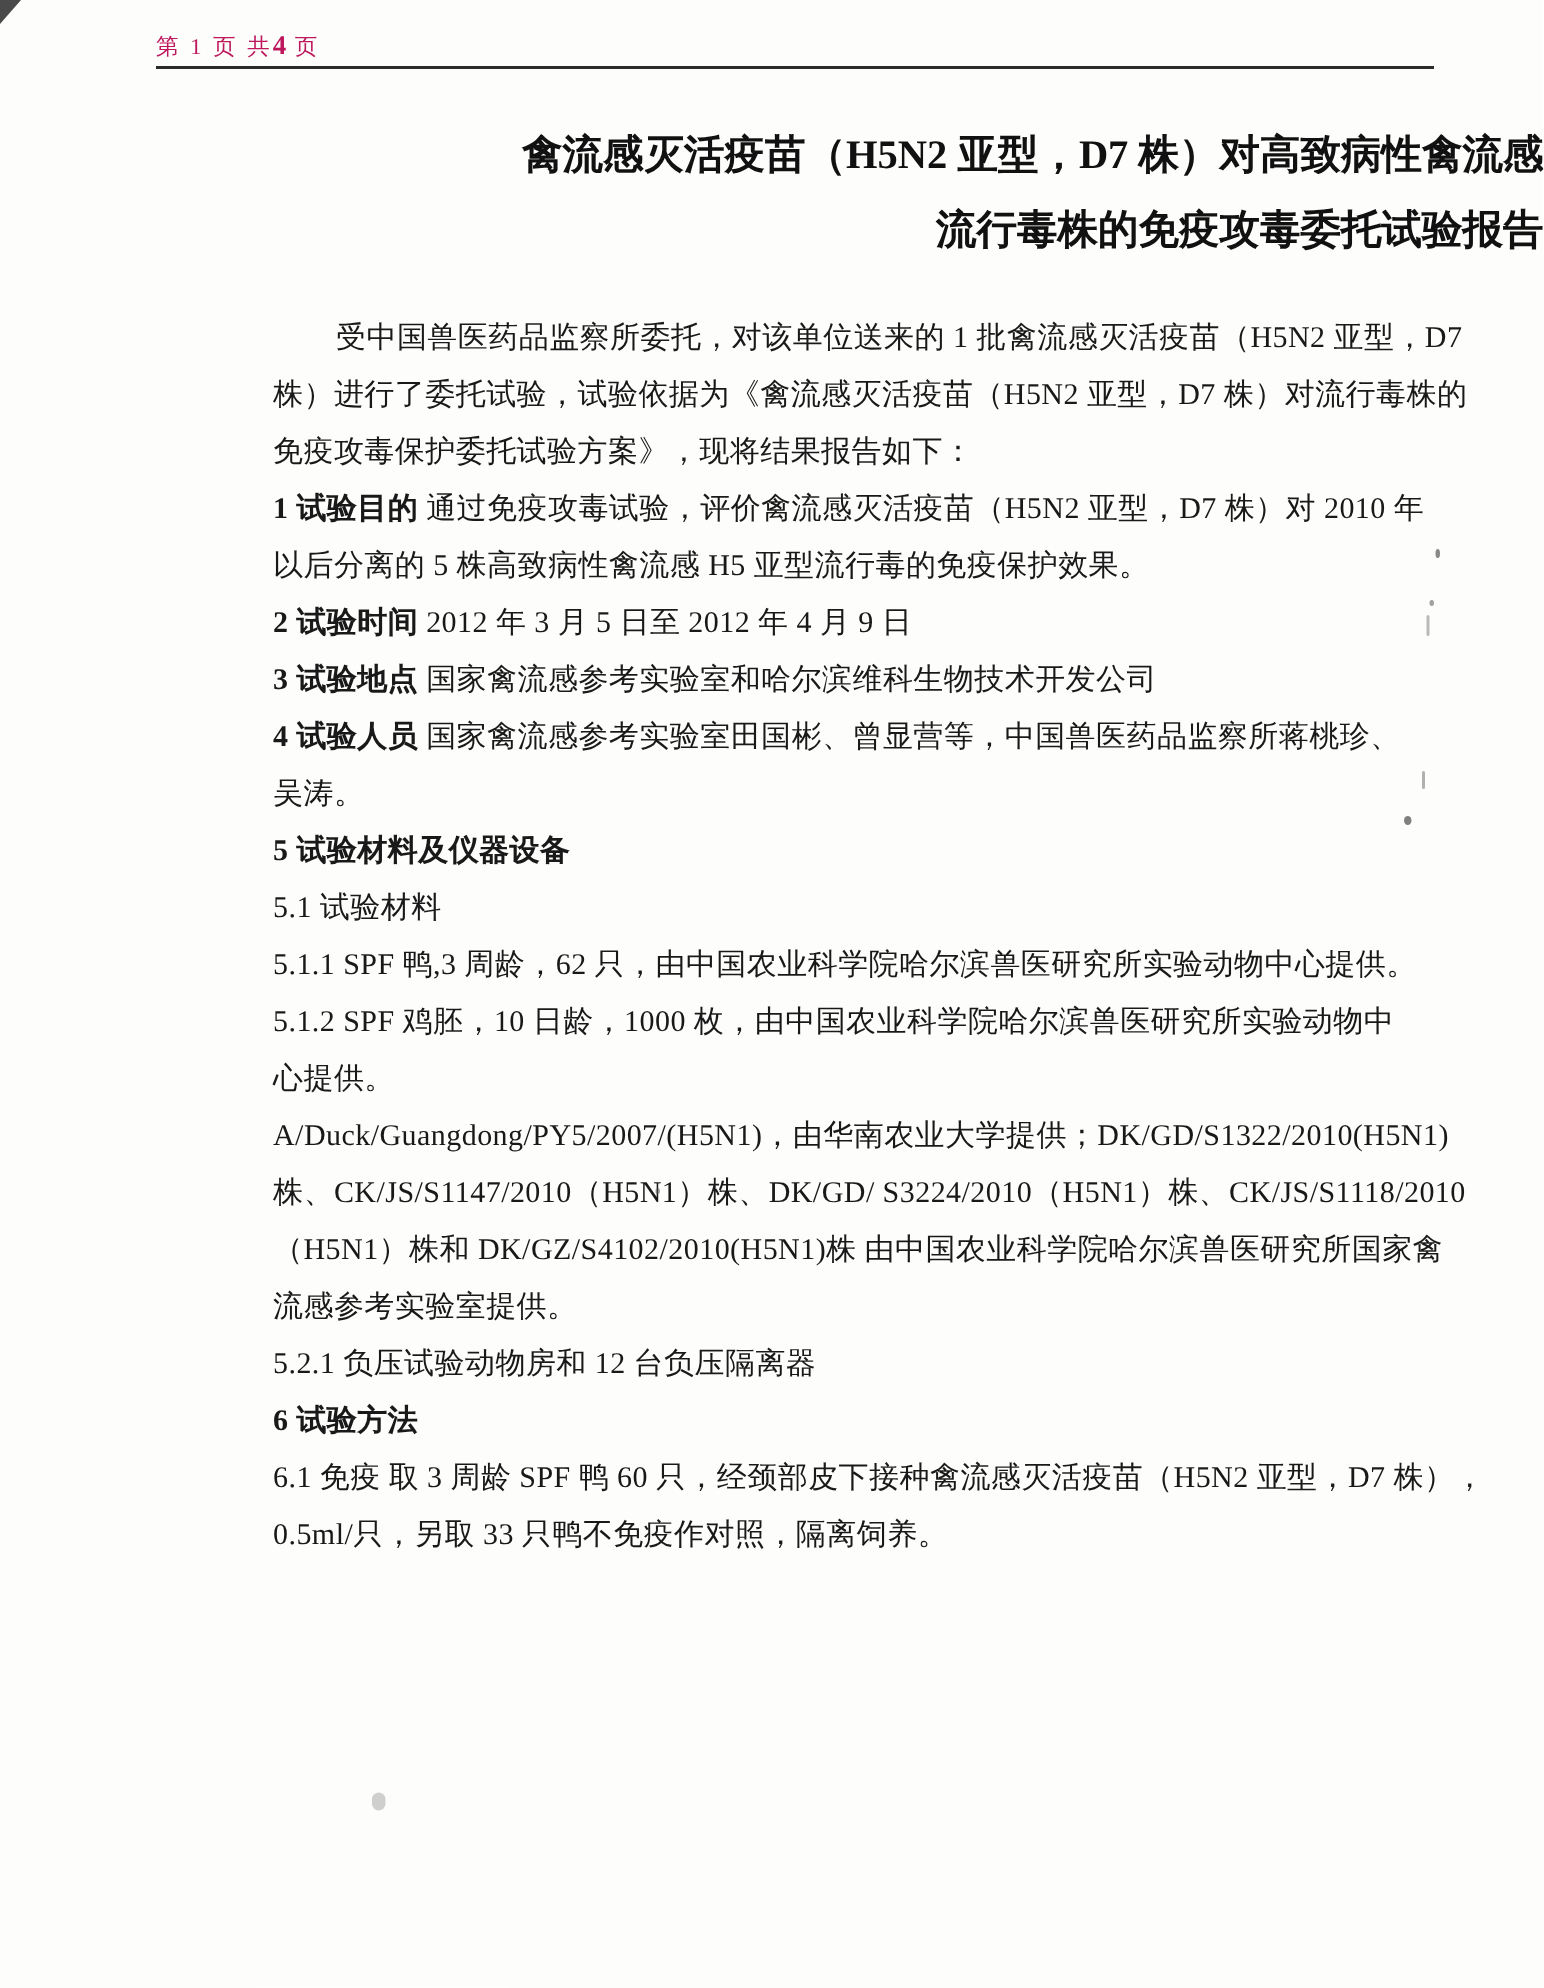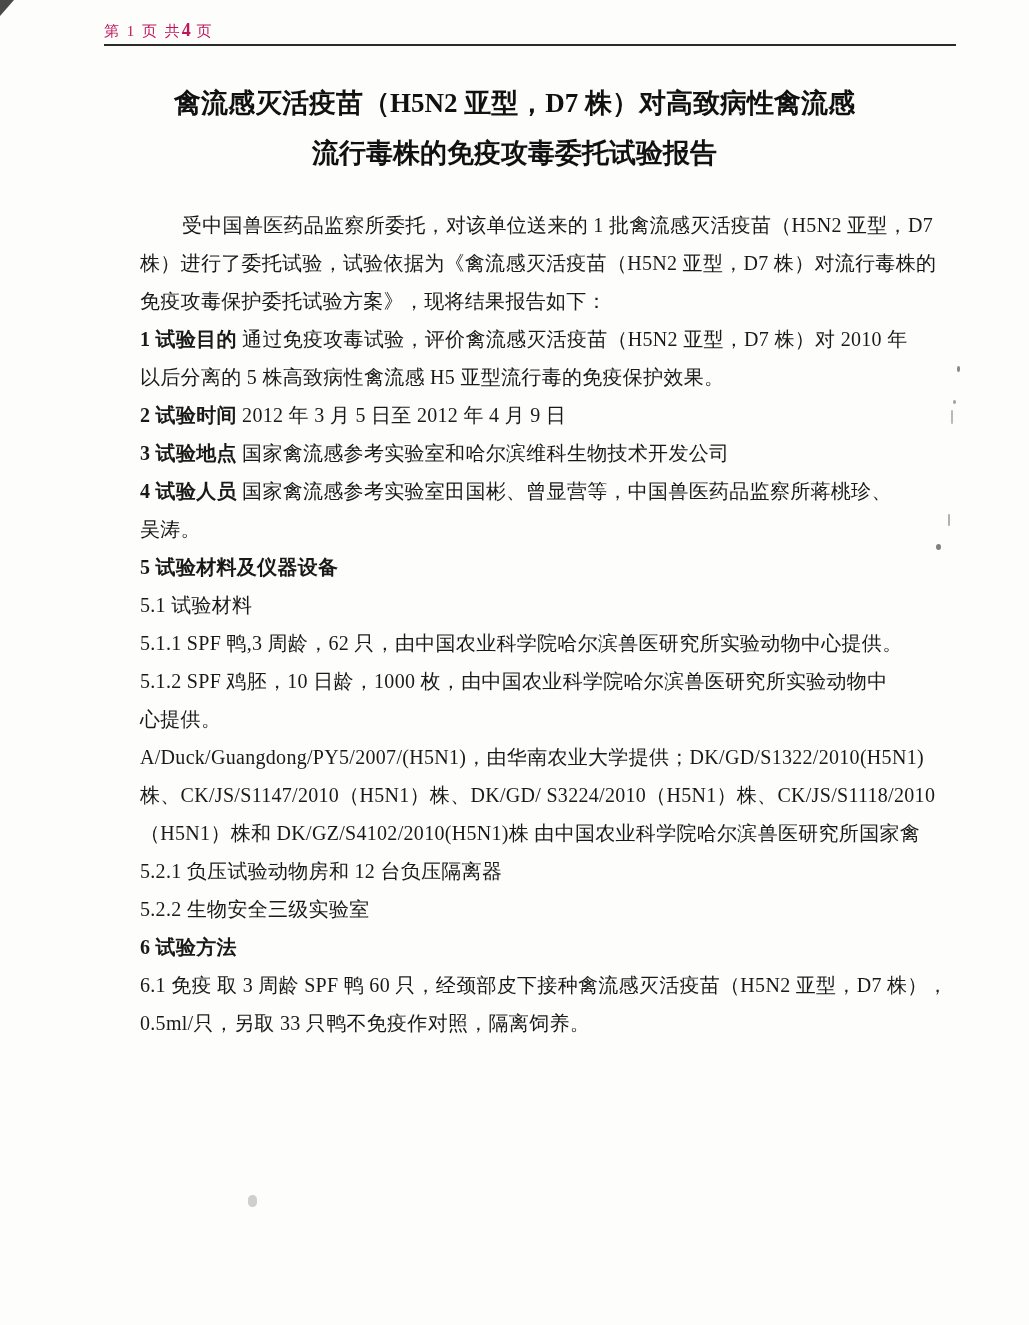--- a/index.html
+++ b/index.html
@@ -15,31 +15,32 @@
   .hdr{
     position:absolute;left:88px;top:20px;width:852px;
     border-bottom:2px solid #2b2b2b;
     padding-bottom:3px;
     font-size:15px;letter-spacing:2px;color:#be185d;margin-left:16px;
   }
   .hdr .num4{font-weight:bold;font-size:18px;letter-spacing:0;}
   
   .title{
     position:absolute;left:0;top:78px;width:1029px;
-    text-align:center;font-weight:bold;font-size:27px;
+    text-align:right;font-weight:bold;font-size:27px;
     line-height:50px;color:#111;margin:0;
   }
   
   .content{
     position:absolute;left:140px;top:206px;width:790px;
     font-size:20px;color:#191919;
   }
   .line{
     height:38px;line-height:38px;white-space:nowrap;
     letter-spacing:0.3px;
+    margin-left:42px;
   }
   .line .b{font-weight:bold;}
   .ind{text-indent:2.1em;}
   
   .speck{position:absolute;background:#555;border-radius:50%;}
   .s1{left:957px;top:366px;width:3px;height:6px;opacity:.7;}
   .s2{left:953px;top:400px;width:3px;height:4px;opacity:.55;}
   .s3{left:951px;top:410px;width:2px;height:14px;opacity:.4;border-radius:2px;}
   .s4{left:948px;top:514px;width:2px;height:12px;opacity:.45;border-radius:2px;}
   .s5{left:936px;top:544px;width:5px;height:6px;opacity:.75;}
@@ -74,22 +75,22 @@
     <div class="line"><span class="b">4 试验人员</span><span> 国家禽流感参考实验室田国彬、曾显营等，中国兽医药品监察所蒋桃珍、</span></div>
     <div class="line"><span class="b"></span><span>吴涛。</span></div>
     <div class="line"><span class="b">5 试验材料及仪器设备</span><span></span></div>
     <div class="line"><span class="b"></span><span>5.1 试验材料</span></div>
     <div class="line"><span class="b"></span><span>5.1.1 SPF 鸭,3 周龄，62 只，由中国农业科学院哈尔滨兽医研究所实验动物中心提供。</span></div>
     <div class="line"><span class="b"></span><span>5.1.2 SPF 鸡胚，10 日龄，1000 枚，由中国农业科学院哈尔滨兽医研究所实验动物中</span></div>
     <div class="line"><span class="b"></span><span>心提供。</span></div>
     <div class="line"><span class="b"></span><span>A/Duck/Guangdong/PY5/2007/(H5N1)，由华南农业大学提供；DK/GD/S1322/2010(H5N1)</span></div>
     <div class="line"><span class="b"></span><span>株、CK/JS/S1147/2010（H5N1）株、DK/GD/ S3224/2010（H5N1）株、CK/JS/S1118/2010</span></div>
     <div class="line"><span class="b"></span><span>（H5N1）株和 DK/GZ/S4102/2010(H5N1)株 由中国农业科学院哈尔滨兽医研究所国家禽</span></div>
+    <div class="line"><span class="b"></span><span>流感参考实验室提供。</span></div>
     <div class="line"><span class="b"></span><span>5.2.1 负压试验动物房和 12 台负压隔离器</span></div>
-    <div class="line"><span class="b"></span><span>5.2.2 生物安全三级实验室</span></div>
     <div class="line"><span class="b">6 试验方法</span><span></span></div>
     <div class="line"><span class="b"></span><span>6.1 免疫 取 3 周龄 SPF 鸭 60 只，经颈部皮下接种禽流感灭活疫苗（H5N2 亚型，D7 株），</span></div>
     <div class="line"><span class="b"></span><span>0.5ml/只，另取 33 只鸭不免疫作对照，隔离饲养。</span></div>
   </div>
 
   <div class="speck s1"></div>
   <div class="speck s2"></div>
   <div class="speck s3"></div>
   <div class="speck s4"></div>
   <div class="speck s5"></div>

